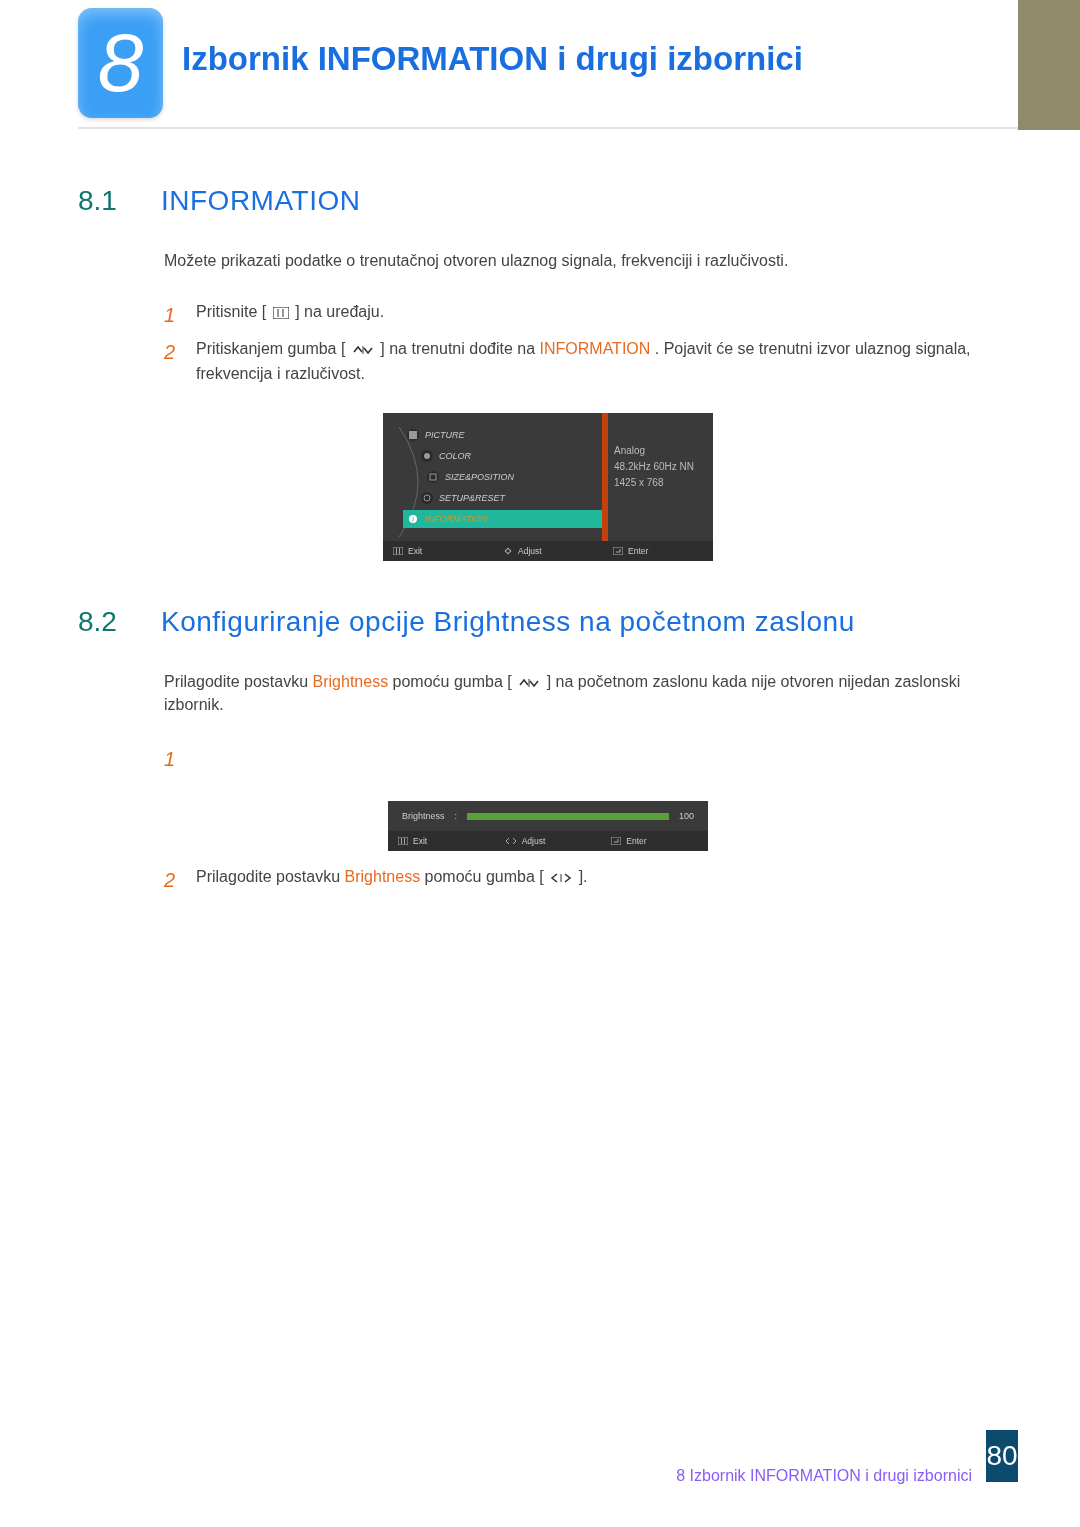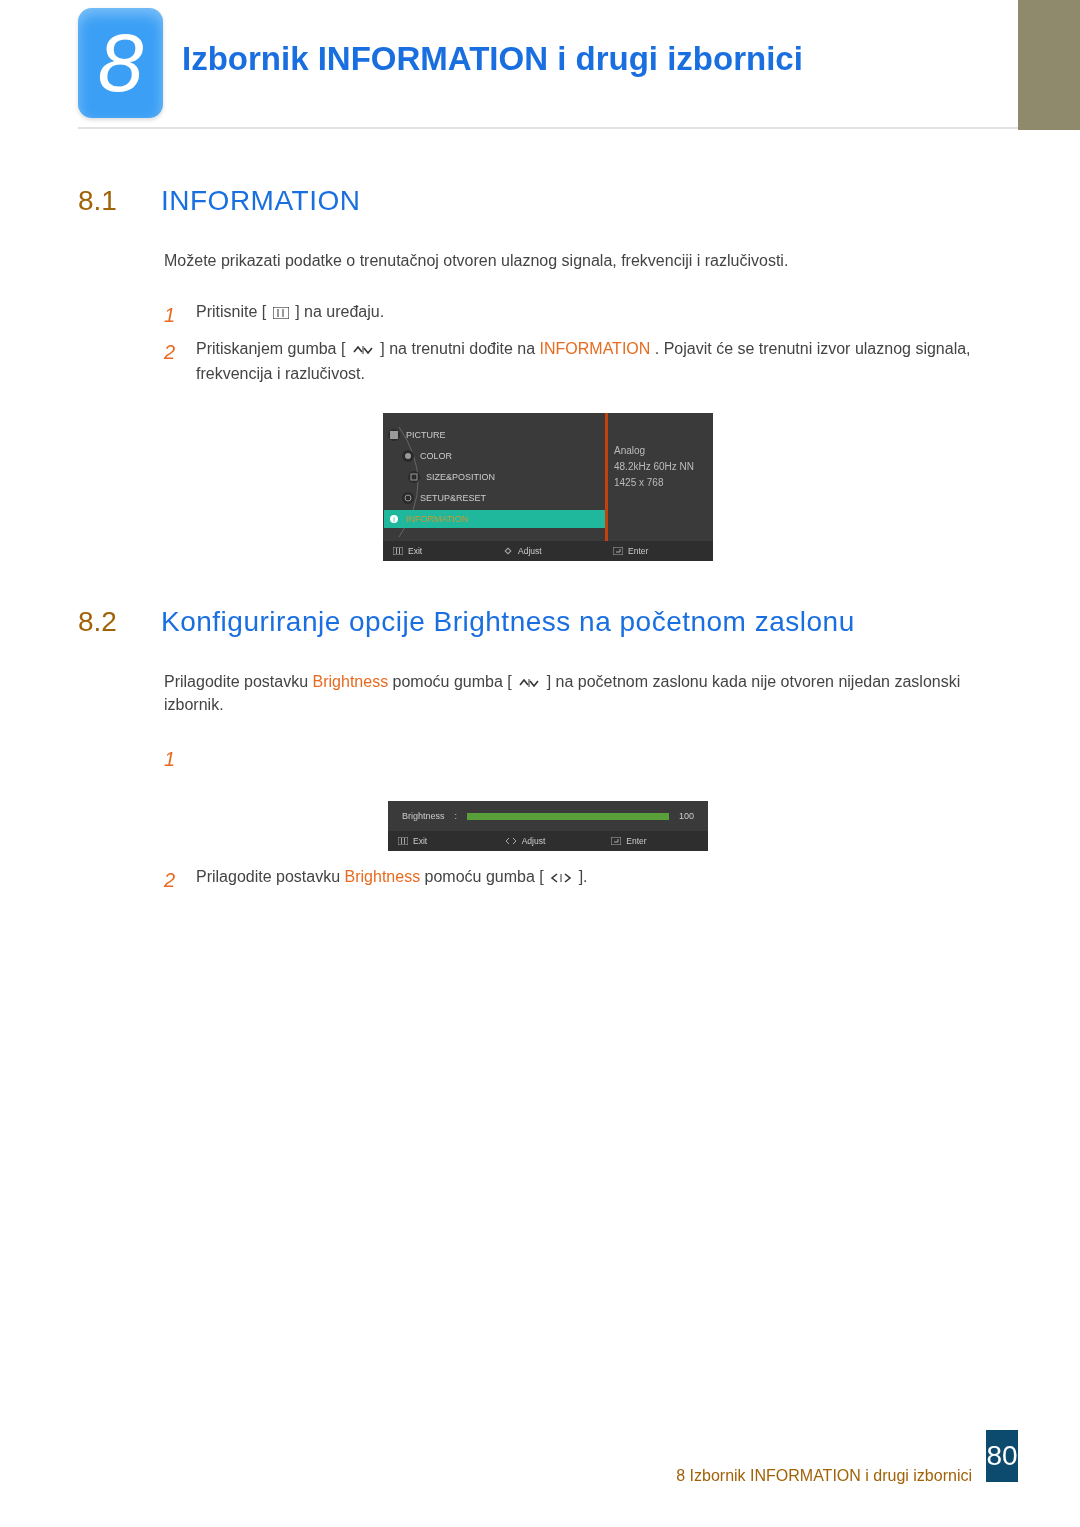--- a/index.html
+++ b/index.html
@@ -11,57 +11,57 @@
   background: #3a9ff5; border-radius: 14px;
   display: flex; justify-content: center; align-items: center;
   box-shadow: inset 0 6px 14px rgba(255,255,255,.35), 0 2px 4px rgba(0,0,0,.15);
 }
 .chapter-badge span { color: #fff; font-size: 82px; font-weight: 300; line-height: 1; font-style: italic; }
 .chapter-title { position: absolute; left: 182px; top: 40px; font-size: 33px; color: #1a6fe0; font-weight: 700; }
 .under-line { position: absolute; left: 78px; top: 127px; right: 62px; height: 2px; background: #e2e2e2; }
 
 .content { position: absolute; left: 78px; right: 62px; top: 185px; }
 .sec-row { display: flex; align-items: baseline; gap: 18px; margin-bottom: 32px; }
-.sec-num { font-size: 28px; color: #a16207; font-weight: 300; width: 65px; }
+.sec-num { font-size: 28px; color: #0f766e; font-weight: 300; width: 65px; }
 .sec-title { font-size: 28px; color: #1a6fe0; font-weight: 400; letter-spacing: .5px; }
 .body-indent { margin-left: 86px; }
 .para { font-size: 16px; color: #444; line-height: 1.45; margin-bottom: 28px; }
 .sub-row { margin-left: 86px; margin-bottom: 18px; }
 .sub-num { color: #1a6fe0; font-size: 19px; font-weight: 600; margin-right: 14px; }
 .sub-title { color: #1a6fe0; font-size: 19px; font-weight: 600; }
 ol.steps { list-style: none; margin-left: 86px; margin-bottom: 26px; }
 ol.steps li { display: flex; gap: 14px; font-size: 16px; color: #444; line-height: 1.55; margin-bottom: 6px; }
 .step-num { color: #e86a1f; font-style: italic; font-size: 20px; min-width: 18px; }
 .hi { color: #e86a1f; }
 .icon-inline { display: inline-flex; vertical-align: middle; margin: 0 2px; }
 svg { display: block; }
 
 .osd-wrap { display: flex; justify-content: center; margin: 24px 0 45px; }
 .osd { background: #3a3a3a; width: 330px; color: #ccc; font-size: 9px; font-family: Arial; }
 .osd-body { display: flex; }
-.osd-menu { flex: 1; padding: 10px 0 10px 1px; border-right: 3px solid #c2410c; position: relative; }
+.osd-menu { flex: 1; padding: 10px 0 10px 20px; border-right: 6px solid #c2410c; position: relative; font-style: italic; }
 .osd-menu .curve { position:absolute; left: 12px; top: 14px; bottom: 14px; width: 40px; }
 .osd-item { display: flex; align-items: center; gap: 6px; padding: 3px 4px; margin: 3px 0; position: relative; z-index: 1; }
 .osd-ico { width: 12px; height: 12px; border-radius: 50%; background: #2a2a2a; display:flex; align-items:center; justify-content:center; }
 .osd-item.active { background: #1fb89c; color: #c93; }
 .osd-item.active .osd-ico { background: #1fb89c; }
 .osd-info { width: 105px; padding: 30px 6px; font-size: 10px; line-height: 1.6; color: #bbb; }
 .osd-foot { display: flex; background: #2e2e2e; font-size: 8.5px; }
 .osd-foot > div { flex: 1; display: flex; align-items: center; gap: 5px; padding: 5px 10px; }
 
 .osd2-wrap { display: flex; justify-content: center; margin: 18px 0 14px; }
 .osd2 { background: #3a3a3a; width: 320px; color: #ccc; font-size: 9px; }
 .osd2-body { display: flex; align-items: center; padding: 10px 14px; gap: 10px; }
 .osd2-body .bar { flex:1; height: 7px; background: #222; position: relative; }
 .osd2-body .bar::after { content:""; position:absolute; inset:0; background: linear-gradient(90deg,#5aa03a,#5aa03a); }
 .osd2-foot { display: flex; background: #2e2e2e; font-size: 8.5px; }
 .osd2-foot > div { flex:1; display:flex; align-items:center; gap:5px; padding:5px 10px; }
 
 .footer { position:absolute; bottom: 42px; right: 62px; display:flex; align-items:center; gap: 0; }
-.footer-text { font-size: 16px; color: #a16207; padding-right: 14px; margin-top: 40px; }
+.footer-text { font-size: 16px; color: #8b5cf6; padding-right: 14px; margin-top: 40px; }
 .footer-badge { width: 32px; height: 52px; background: #0c4a6e; color:#fff; display:flex; align-items:center; justify-content:center; font-size: 28px; font-weight: 500; }
 </style>
 </head>
 <body>
 
 <div class="page">
   <div class="sidebar-accent"></div>
   <div class="chapter-badge">
     <span>8</span>
   </div>

